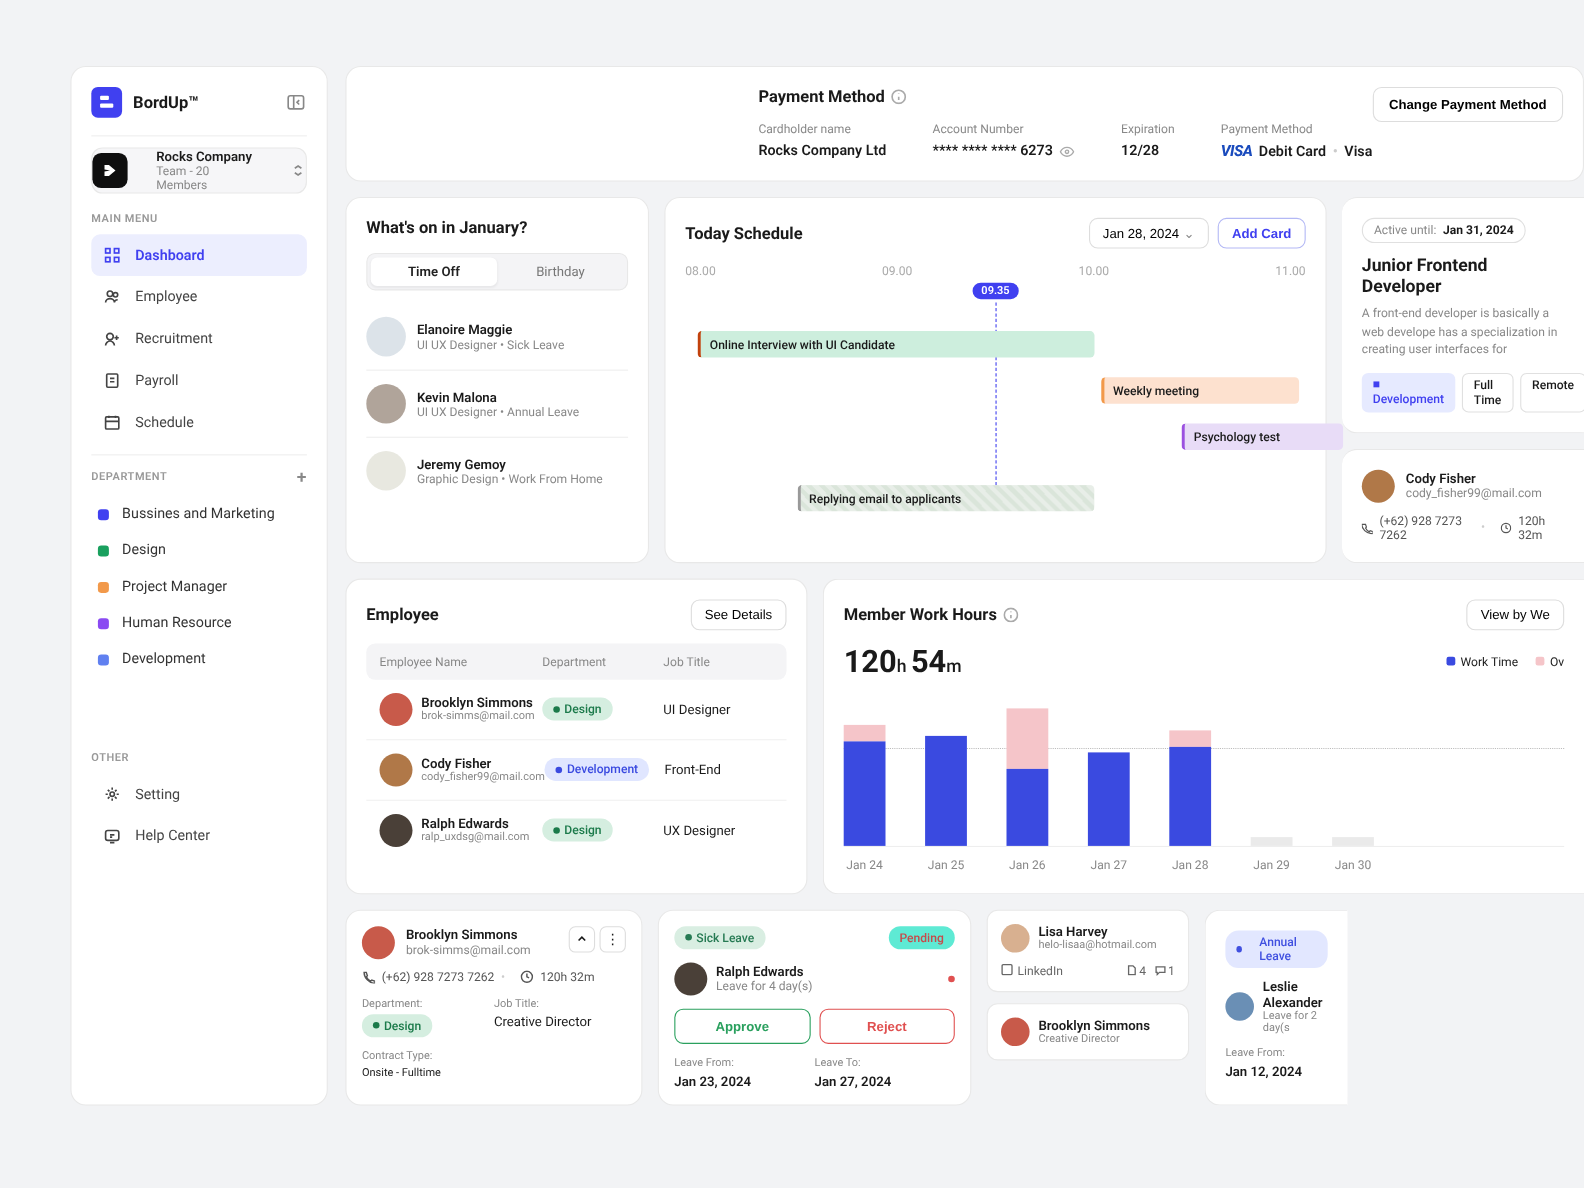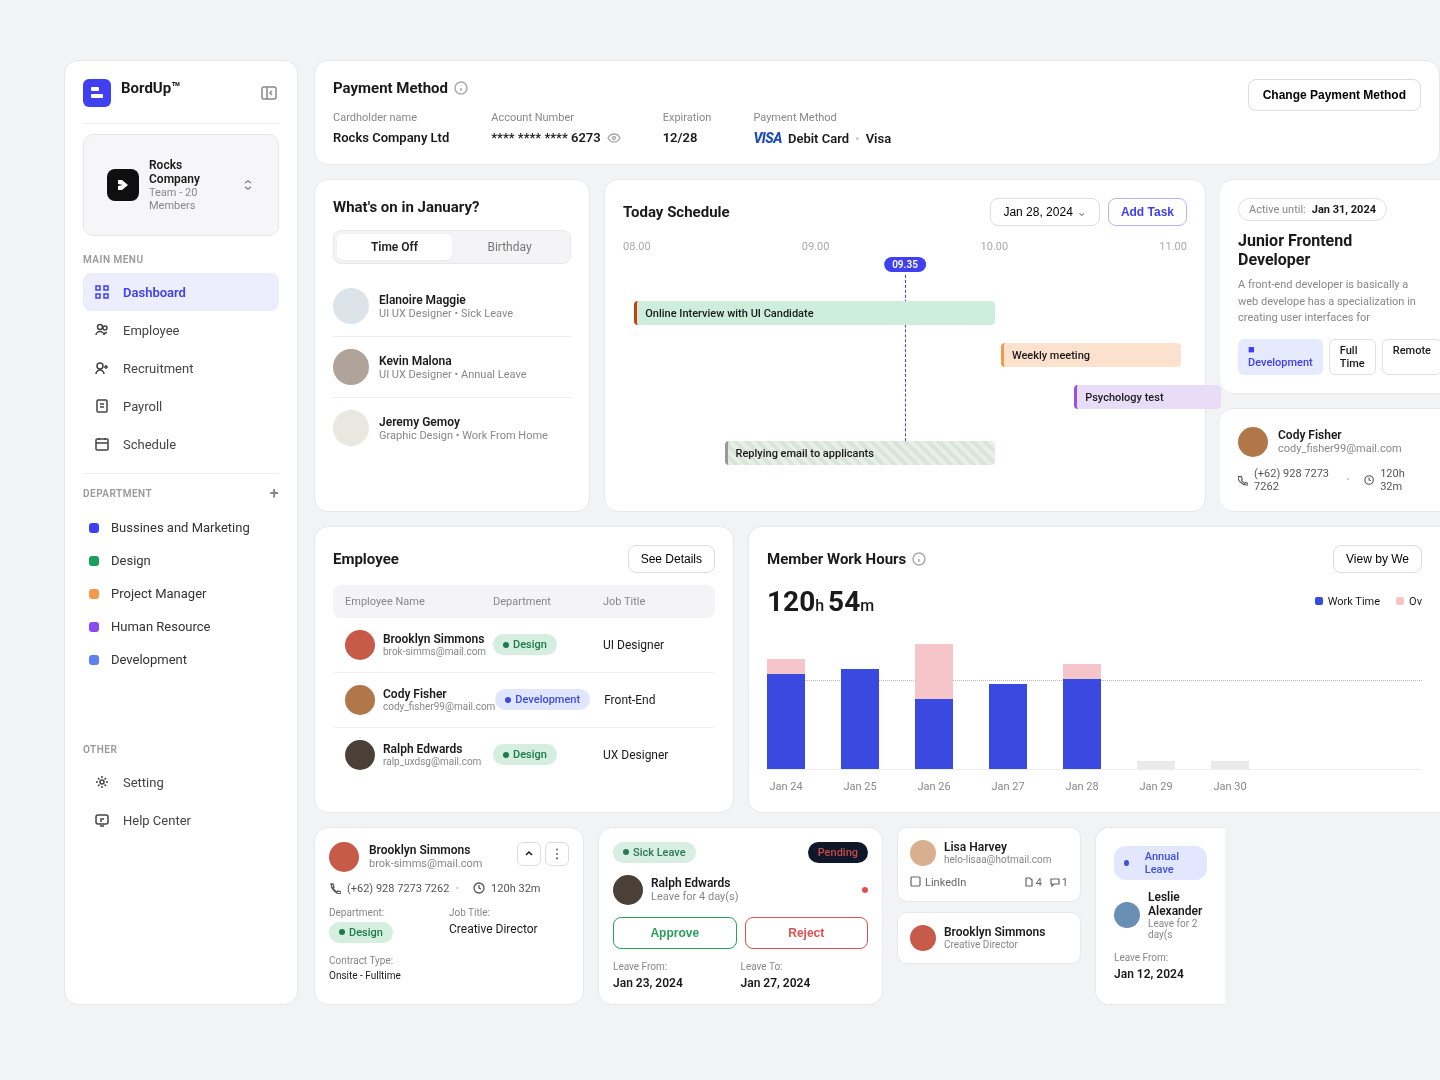--- a/index.html
+++ b/index.html
@@ -1,26 +1,26 @@
 <!DOCTYPE html>
 <html><head>
 <meta charset="utf-8">
 <style>
 * { box-sizing: border-box; margin: 0; padding: 0; }
 body { font-family: -apple-system, BlinkMacSystemFont, 'Segoe UI', Roboto, sans-serif; background: #f2f3f5; color: #1a1a1a; font-size: 13px; width: 1440px; height: 1080px; overflow: hidden; }
 .container { display: flex; padding: 60px 0 0 64px; gap: 16px; }
 .sidebar { width: 234px; background: #fff; border-radius: 14px; padding: 18px; border: 1px solid #e8e8e8; }
 .brand { display: flex; align-items: center; justify-content: space-between; margin-bottom: 16px; }
-.brand-left { display: flex; align-items: flex-start; gap: 10px; }
+.brand-left { display: flex; align-items: center; gap: 10px; }
 .logo { width: 28px; height: 28px; background: #4040f0; border-radius: 6px; display: flex; align-items: center; justify-content: center; }
 .logo svg { width: 16px; height: 16px; }
 .brand-name { font-weight: 700; font-size: 15px; }
 .collapse-icon { width: 20px; height: 20px; }
 .divider { height: 1px; background: #eee; margin: 10px 0; }
-.company-selector { background: #f6f6f8; border: 1px solid #e8e8e8; border-radius: 10px; padding: 23px; display: flex; align-items: center; gap: 10px; margin-bottom: 18px; }
+.company-selector { background: #f6f6f8; border: 1px solid #e8e8e8; border-radius: 10px; padding: 0; display: flex; align-items: center; gap: 26px; margin-bottom: 18px; }
 .company-logo { width: 32px; height: 32px; background: #0f0f0f; border-radius: 8px; display: flex; align-items: center; justify-content: center; color: #fff; font-size: 16px; }
 .company-info { flex: 1; }
 .company-name { font-weight: 600; font-size: 12px; }
 .company-sub { font-size: 11px; color: #888; }
 .chevrons { color: #888; }
 .section-label { font-size: 10px; color: #999; font-weight: 600; letter-spacing: 0.5px; margin: 8px 0; display: flex; justify-content: space-between; align-items: center; }
 .nav-item { display: flex; align-items: center; gap: 12px; padding: 10px 10px; border-radius: 8px; cursor: pointer; font-size: 13px; color: #444; }
 .nav-item.active { background: #eceefe; color: #4040f0; font-weight: 600; }
 .nav-icon { width: 18px; height: 18px; display: flex; align-items: center; justify-content: center; }
 .dept-item { display: flex; align-items: center; gap: 12px; padding: 9px 6px; cursor: pointer; font-size: 13px; color: #333; }
@@ -81,21 +81,21 @@
 .emp-row { display: flex; align-items: center; padding: 12px; border-bottom: 1px solid #f0f0f0; }
 .emp-row:last-child { border-bottom: none; }
 .emp-cell { display: flex; align-items: center; gap: 8px; }
 .emp-info { }
 .emp-name { font-size: 12px; font-weight: 600; }
 .emp-mail { font-size: 10px; color: #888; }
 .pill { display: inline-flex; align-items: center; gap: 4px; padding: 4px 10px; border-radius: 12px; font-size: 11px; font-weight: 500; }
 .pill.design { background: #d5eee0; color: #1b7a4a; }
 .pill.dev { background: #e0e6ff; color: #3a4ae0; }
 .pill.sick { background: #d9eee2; color: #267a53; }
-.pill.pending { background: #0f172a; color: #c74a4a; text-align: right; }
+.pill.pending { background: #5eead4; color: #c74a4a; text-align: right; }
 .pill.annual { background: #e2e7ff; color: #4050e0; gap: 16px; }
 .pill-dot { width: 6px; height: 6px; border-radius: 50%; }
 .hours-card { flex: 1; border-radius: 14px 0 0 14px; border-right: none; }
 .hours-big { font-size: 28px; font-weight: 700; }
 .hours-big .unit { font-size: 16px; font-weight: 500; }
 .legend { display: flex; gap: 16px; align-items: center; justify-content: flex-end; }
 .legend-item { display: flex; align-items: center; gap: 5px; font-size: 11px; }
 .lg-sq { width: 8px; height: 8px; border-radius: 2px; }
 .chart { display: flex; gap: 36px; align-items: flex-end; margin-top: 22px; height: 130px; border-bottom: 1px solid #eee; position: relative; }
 .chart::before { content: ''; position: absolute; left: 0; right: 0; top: 40px; border-top: 1px dotted #bbb; }
@@ -265,21 +265,21 @@
             <path d="M6 14h4M6 7h4M6 9h2"></path>
           </svg>
         </span>
       <span>Help Center</span>
     </div>
   </aside>
 
   <main class="main">
 
     <div class="card">
-      <div style="display:flex;justify-content:space-between;align-items:flex-start;">
+      <div style="display:flex;justify-content:flex-end;align-items:flex-start;">
         <div>
           <div class="payment-header">
             <span>Payment Method</span>
             <svg class="info-icon" width="14" height="14" viewBox="0 0 14 14" fill="none" stroke="currentColor" stroke-width="1.5">
                 <circle cx="7" cy="7" r="6"></circle>
                 <path d="M7 4v.5M7 7v3"></path>
               </svg>
           </div>
           <div class="pm-fields">
             <div class="pm-field">
@@ -345,21 +345,21 @@
               </div>
             </div>
           </div>
       </div>
 
       <div class="card schedule-card">
         <div class="schedule-head">
           <div class="card-title" style="margin:0">Today Schedule</div>
           <div class="schedule-controls">
             <button class="btn-small"><span>Jan 28, 2024</span><span class="chev">⌄</span></button>
-            <button class="btn-small primary">Add Task</button>
+            <button class="btn-small primary">Add Card</button>
           </div>
         </div>
         <div class="time-labels">
           <span>08.00</span>
           <span>09.00</span>
           <span>10.00</span>
           <span>11.00</span>
         </div>
         <div class="timeline" id="timeline">
           <div class="time-badge">09.35</div>

